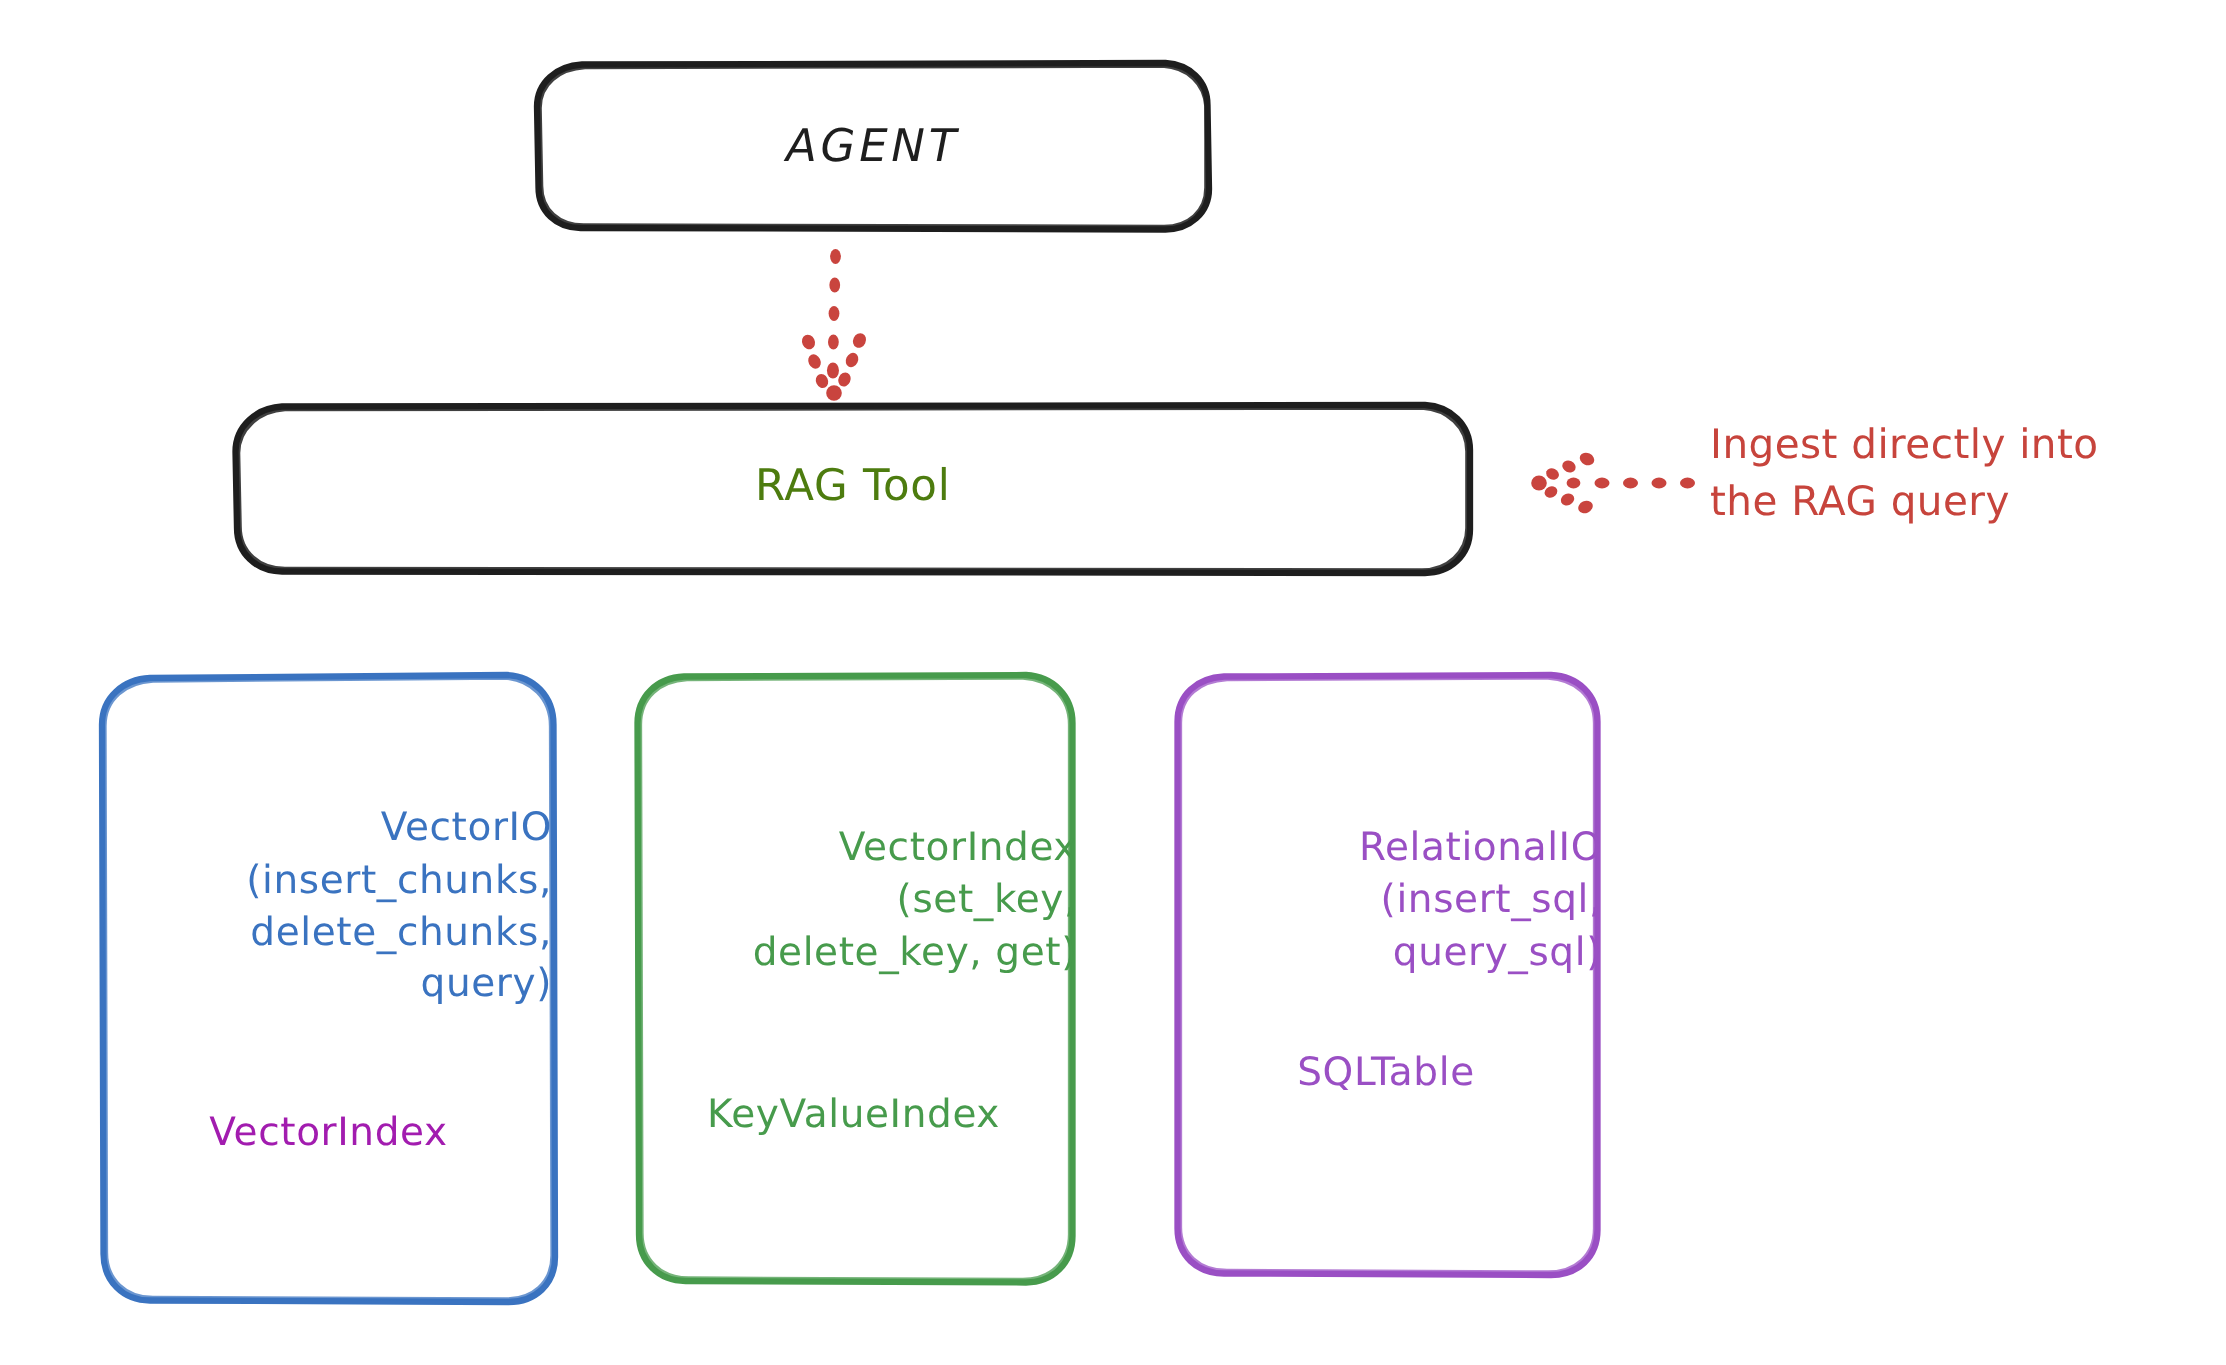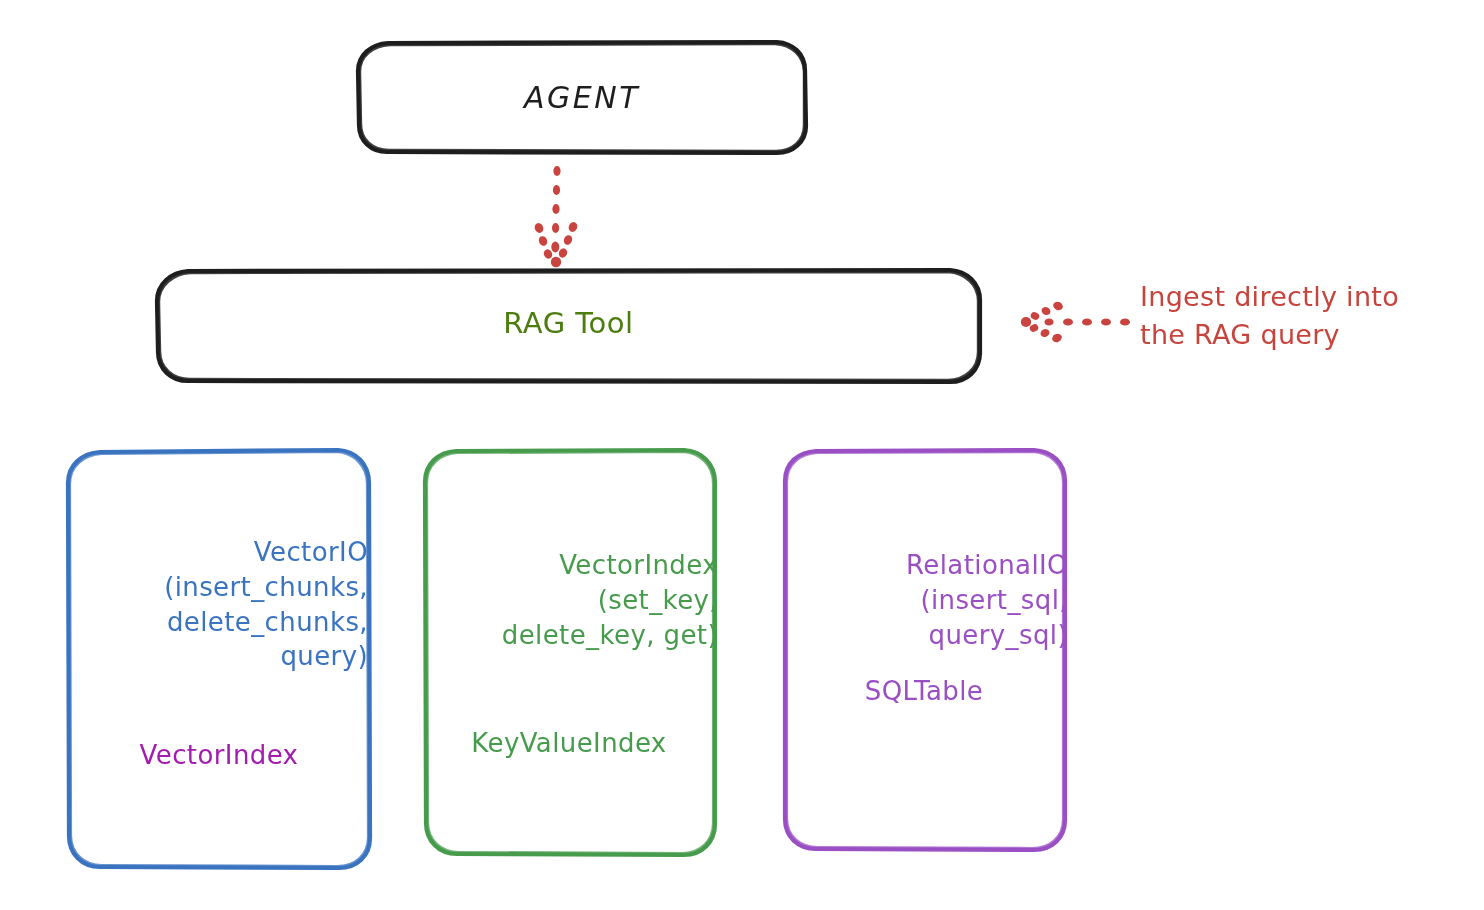--- a/index.html
+++ b/index.html
@@ -72,21 +72,21 @@
     pointer-events: none;
   }
 
   #vectorio-api-label  { left: 70px;  top: 535px; width: 298px; color: #3a73c0; }
   #vectorio-type-label { left: 70px;  top: 740px; width: 298px; color: #a21caf; }
 
   #keyvalueio-api-label  { left: 420px; top: 548px; width: 298px; color: #479b4c; }
   #keyvalueio-type-label { left: 420px; top: 728px; width: 298px; color: #479b4c; }
 
   #relationalio-api-label  { left: 780px; top: 548px; width: 288px; color: #9a4fc4; }
-  #relationalio-type-label { left: 780px; top: 676px; width: 288px; color: #9a4fc4; }
+  #relationalio-type-label { left: 780px; top: 700px; width: 288px; color: #9a4fc4; }
 
   
   #ingest-annotation-text {
     position: absolute;
     left: 1140px;
     top: 278px;
     width: 330px;
     font-size: 27px;
     line-height: 1.42;
     color: #c7443c;

